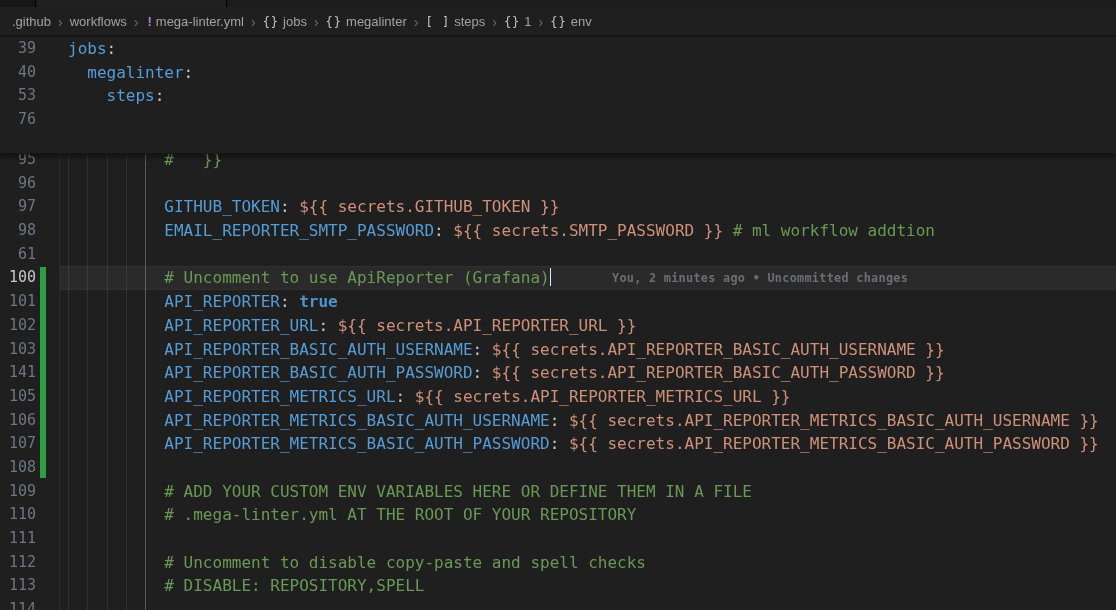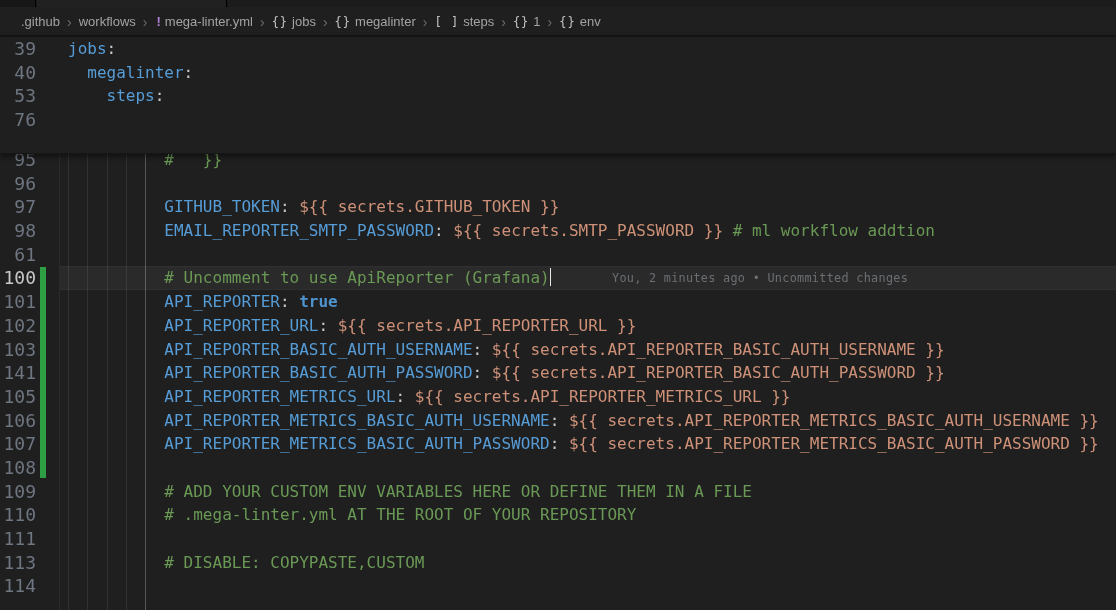--- a/index.html
+++ b/index.html
@@ -13,48 +13,48 @@
   body{font-family:"Liberation Sans",sans-serif;position:relative;}
 
   
   .tab-strip{position:absolute;top:0;left:0;width:1116px;height:7px;background:#1a1a1a;border-bottom:1px solid #101010;}
   .tab-strip .seg{position:absolute;top:0;height:7px;}
   .seg-a{left:0;width:36px;background:#171717;border-right:1px solid #000;}
   .seg-b{left:37px;width:190px;background:#212121;border-right:1px solid #000;}
   .seg-c{left:228px;right:0;background:#1c1c1c;}
 
   
-  .breadcrumbs{position:absolute;top:8px;left:0;width:1116px;height:27px;display:flex;align-items:center;padding-left:21px;background:var(--editor-bg);font-size:13px;color:var(--breadcrumb-text);white-space:nowrap;}
+  .breadcrumbs{position:absolute;top:8px;left:0;width:1116px;height:27px;display:flex;align-items:center;padding-left:12px;background:var(--editor-bg);font-size:13px;color:var(--breadcrumb-text);white-space:nowrap;}
   .crumb{display:inline-flex;align-items:center;cursor:pointer;}
   .crumb .ico{margin-right:4px;}
   .ico-yaml{color:var(--yaml-icon);font-weight:700;font-size:13px;margin:0 2px;}
   .ico-sym{color:var(--symbol-icon);font-family:"DejaVu Sans Mono",monospace;font-size:12px;letter-spacing:1px;}
   .crumb-sep{color:#6e6e6e;margin:0 7px;font-size:14px;line-height:1;}
 
   
   .editor{position:absolute;top:35px;left:0;width:1116px;height:575px;background:var(--editor-bg);}
   .mono,.ln,.txt,.blame{font-family:"DejaVu Sans Mono","Liberation Mono",monospace;}
 
   
   .guides{position:absolute;top:118px;bottom:0;left:0;right:0;pointer-events:none;z-index:1;}
   .guide{position:absolute;top:0;bottom:0;width:1px;background:#313131;}
   .guide.active{background:#585858;}
   .gutter-divider{position:absolute;top:118px;bottom:0;left:59px;width:1px;background:#2a2a2a;z-index:1;}
 
   
   .code-lines{position:absolute;top:113px;left:0;width:1116px;z-index:2;}
   .row{position:relative;height:23.7px;line-height:23.7px;white-space:pre;font-size:16px;}
   .row.current::before{content:"";position:absolute;left:60px;right:0;top:0;bottom:0;background:rgba(255,255,255,0.05);border-top:1px solid rgba(255,255,255,0.03);border-bottom:1px solid rgba(255,255,255,0.03);}
-  .ln{position:absolute;left:0;top:0;width:36px;text-align:right;font-size:18px;color:var(--line-number);cursor:pointer;}
+  .ln{position:absolute;left:0;top:0;width:36px;text-align:right;font-size:15px;color:var(--line-number);cursor:pointer;}
   .row.current .ln{color:var(--active-line-number);}
   .txt{position:absolute;left:68px;top:0;}
   .tok-k{color:var(--key);} .tok-p{color:var(--punctuation);} .tok-s{color:var(--string);}
   .tok-c{color:var(--comment);} .tok-b{color:var(--boolean);font-weight:bold;} .tok-w{color:#d4d4d4;}
   .cursor{display:inline-block;width:1.5px;height:18px;background:#e8e8e8;vertical-align:-3px;}
-  .blame{position:absolute;left:612px;top:1px;font-size:11.8px;color:var(--blame);letter-spacing:.3px;}
+  .blame{position:absolute;left:612px;top:1px;font-size:11.8px;color:var(--blame);letter-spacing:.3px;font-weight:bold;}
 
   
   .added-bar{position:absolute;left:40px;top:231.5px;width:6px;height:211px;background:var(--added-gutter);z-index:3;cursor:pointer;}
 
   
   .sticky{position:absolute;top:0;left:0;width:1116px;height:119px;background:var(--editor-bg);z-index:5;border-top:2px solid #141414;border-bottom:1px solid #161616;box-shadow:0 3px 5px rgba(0,0,0,.45);}
   .sticky .row{cursor:pointer;}
 </style>
 </head>
 <body>
@@ -126,21 +126,22 @@
       <div class="row"><span class="ln">102</span><span class="txt"><span class="tok-w">          </span><span class="tok-k">API_REPORTER_URL</span><span class="tok-p">:</span><span class="tok-w"> </span><span class="tok-s">${{ secrets.API_REPORTER_URL }}</span></span></div>
       <div class="row"><span class="ln">103</span><span class="txt"><span class="tok-w">          </span><span class="tok-k">API_REPORTER_BASIC_AUTH_USERNAME</span><span class="tok-p">:</span><span class="tok-w"> </span><span class="tok-s">${{ secrets.API_REPORTER_BASIC_AUTH_USERNAME }}</span></span></div>
       <div class="row"><span class="ln">141</span><span class="txt"><span class="tok-w">          </span><span class="tok-k">API_REPORTER_BASIC_AUTH_PASSWORD</span><span class="tok-p">:</span><span class="tok-w"> </span><span class="tok-s">${{ secrets.API_REPORTER_BASIC_AUTH_PASSWORD }}</span></span></div>
       <div class="row"><span class="ln">105</span><span class="txt"><span class="tok-w">          </span><span class="tok-k">API_REPORTER_METRICS_URL</span><span class="tok-p">:</span><span class="tok-w"> </span><span class="tok-s">${{ secrets.API_REPORTER_METRICS_URL }}</span></span></div>
       <div class="row"><span class="ln">106</span><span class="txt"><span class="tok-w">          </span><span class="tok-k">API_REPORTER_METRICS_BASIC_AUTH_USERNAME</span><span class="tok-p">:</span><span class="tok-w"> </span><span class="tok-s">${{ secrets.API_REPORTER_METRICS_BASIC_AUTH_USERNAME }}</span></span></div>
       <div class="row"><span class="ln">107</span><span class="txt"><span class="tok-w">          </span><span class="tok-k">API_REPORTER_METRICS_BASIC_AUTH_PASSWORD</span><span class="tok-p">:</span><span class="tok-w"> </span><span class="tok-s">${{ secrets.API_REPORTER_METRICS_BASIC_AUTH_PASSWORD }}</span></span></div>
       <div class="row"><span class="ln">108</span><span class="txt"></span></div>
       <div class="row"><span class="ln">109</span><span class="txt"><span class="tok-w">          </span><span class="tok-c"># ADD YOUR CUSTOM ENV VARIABLES HERE OR DEFINE THEM IN A FILE</span></span></div>
       <div class="row"><span class="ln">110</span><span class="txt"><span class="tok-w">          </span><span class="tok-c"># .mega-linter.yml AT THE ROOT OF YOUR REPOSITORY</span></span></div>
       <div class="row"><span class="ln">111</span><span class="txt"></span></div>
-      <div class="row"><span class="ln">113</span><span class="txt"><span class="tok-w">          </span><span class="tok-c"># DISABLE: COPYPASTE,CUSTOM</span></span></div>
+      <div class="row"><span class="ln">112</span><span class="txt"><span class="tok-w">          </span><span class="tok-c"># Uncomment to disable copy-paste and spell checks</span></span></div>
+      <div class="row"><span class="ln">113</span><span class="txt"><span class="tok-w">          </span><span class="tok-c"># DISABLE: REPOSITORY,SPELL</span></span></div>
       <div class="row"><span class="ln">114</span><span class="txt"></span></div>
     </div>
 
   <div class="added-bar" title=""></div>
 
   <div class="sticky" id="sticky">
       <div class="row"><span class="ln">39</span><span class="txt"><span class="tok-k">jobs</span><span class="tok-p">:</span></span></div>
       <div class="row"><span class="ln">40</span><span class="txt"><span class="tok-w">  </span><span class="tok-k">megalinter</span><span class="tok-p">:</span></span></div>
       <div class="row"><span class="ln">53</span><span class="txt"><span class="tok-w">    </span><span class="tok-k">steps</span><span class="tok-p">:</span></span></div>
       <div class="row"><span class="ln">76</span></div>

